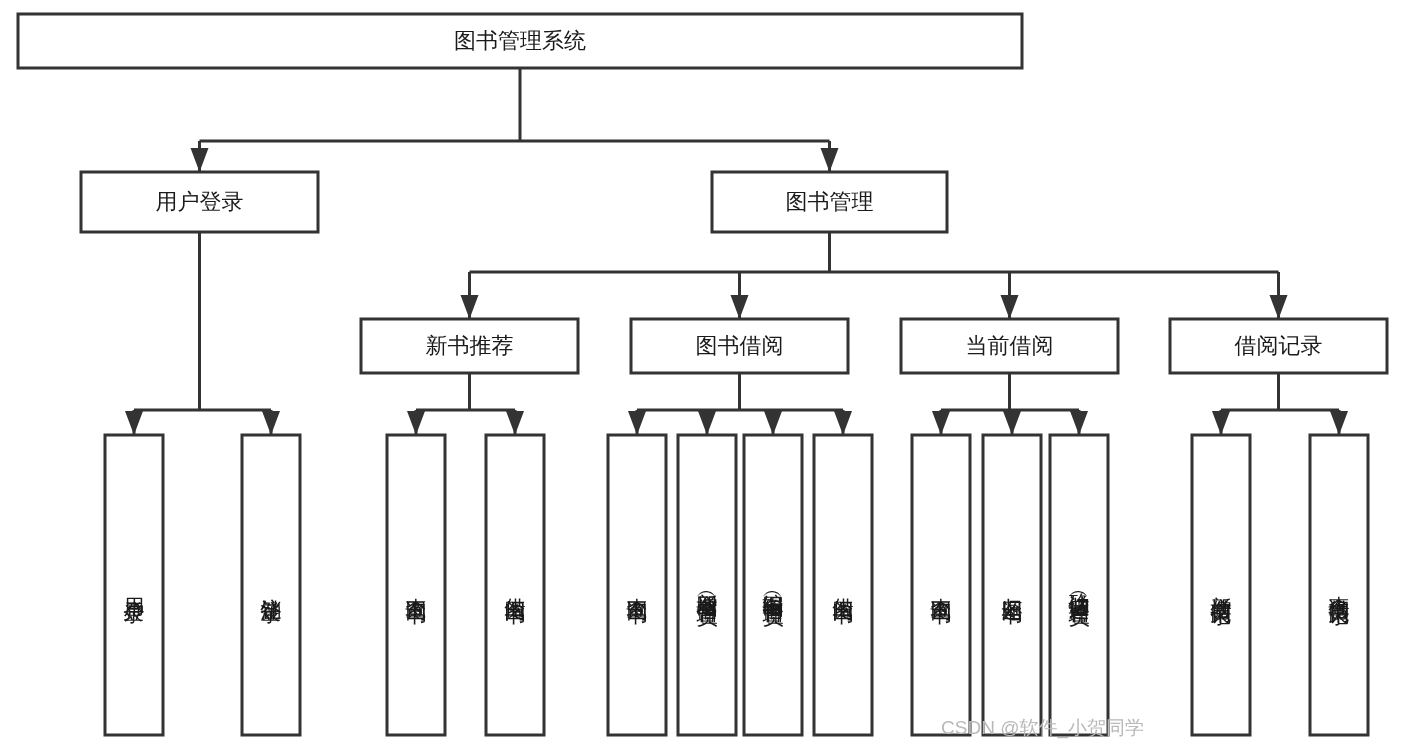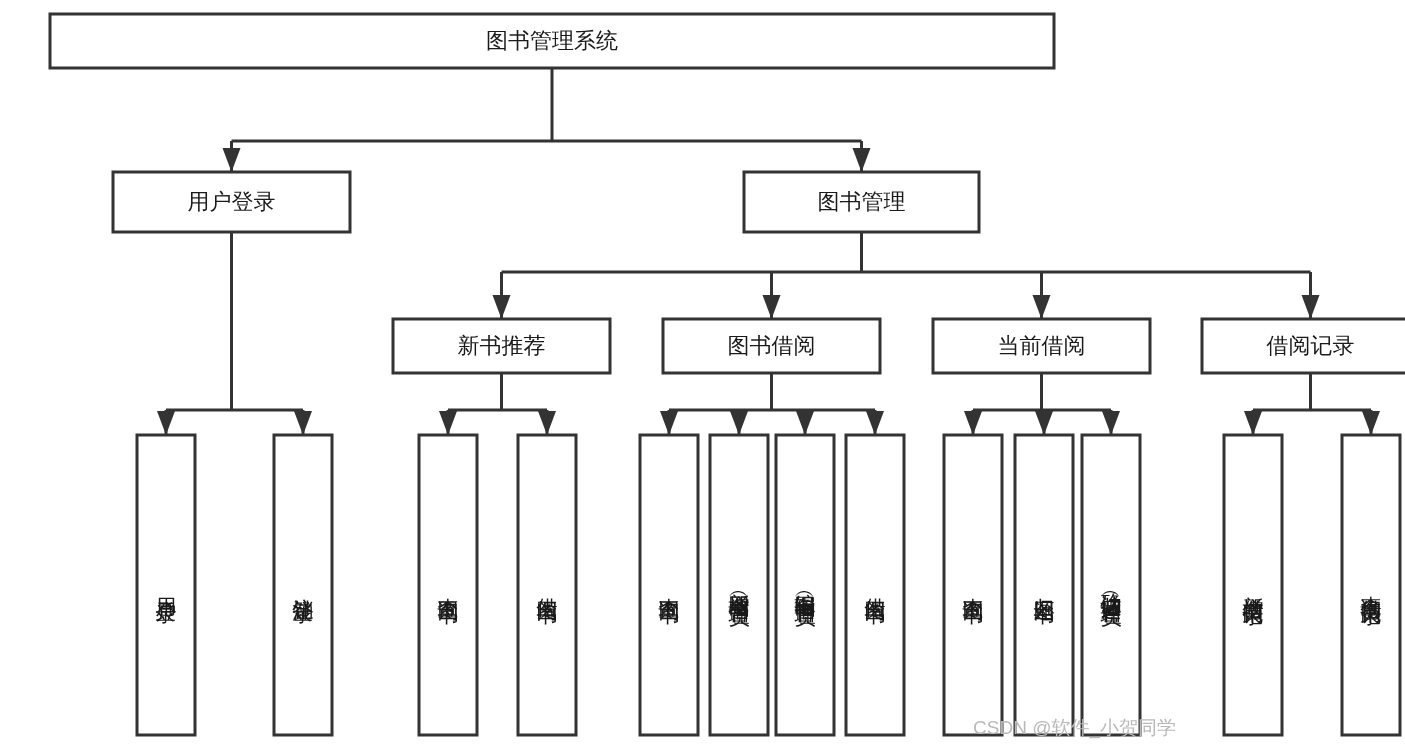--- a/index.html
+++ b/index.html
@@ -13,21 +13,20 @@
     font-family: "Liberation Sans", "DejaVu Sans", sans-serif;
     overflow: hidden;
     position: relative;
   }
   #chart-root {
     position: absolute;
     left: 0;
     top: 0;
     width: 1156px;
     height: 747px;
-    margin-left: 32px;
   }
   .node-rect {
     fill: #ffffff;
     stroke: #333333;
     stroke-width: 3;
   }
   .link-line {
     stroke: #333333;
     stroke-width: 3;
     fill: none;

